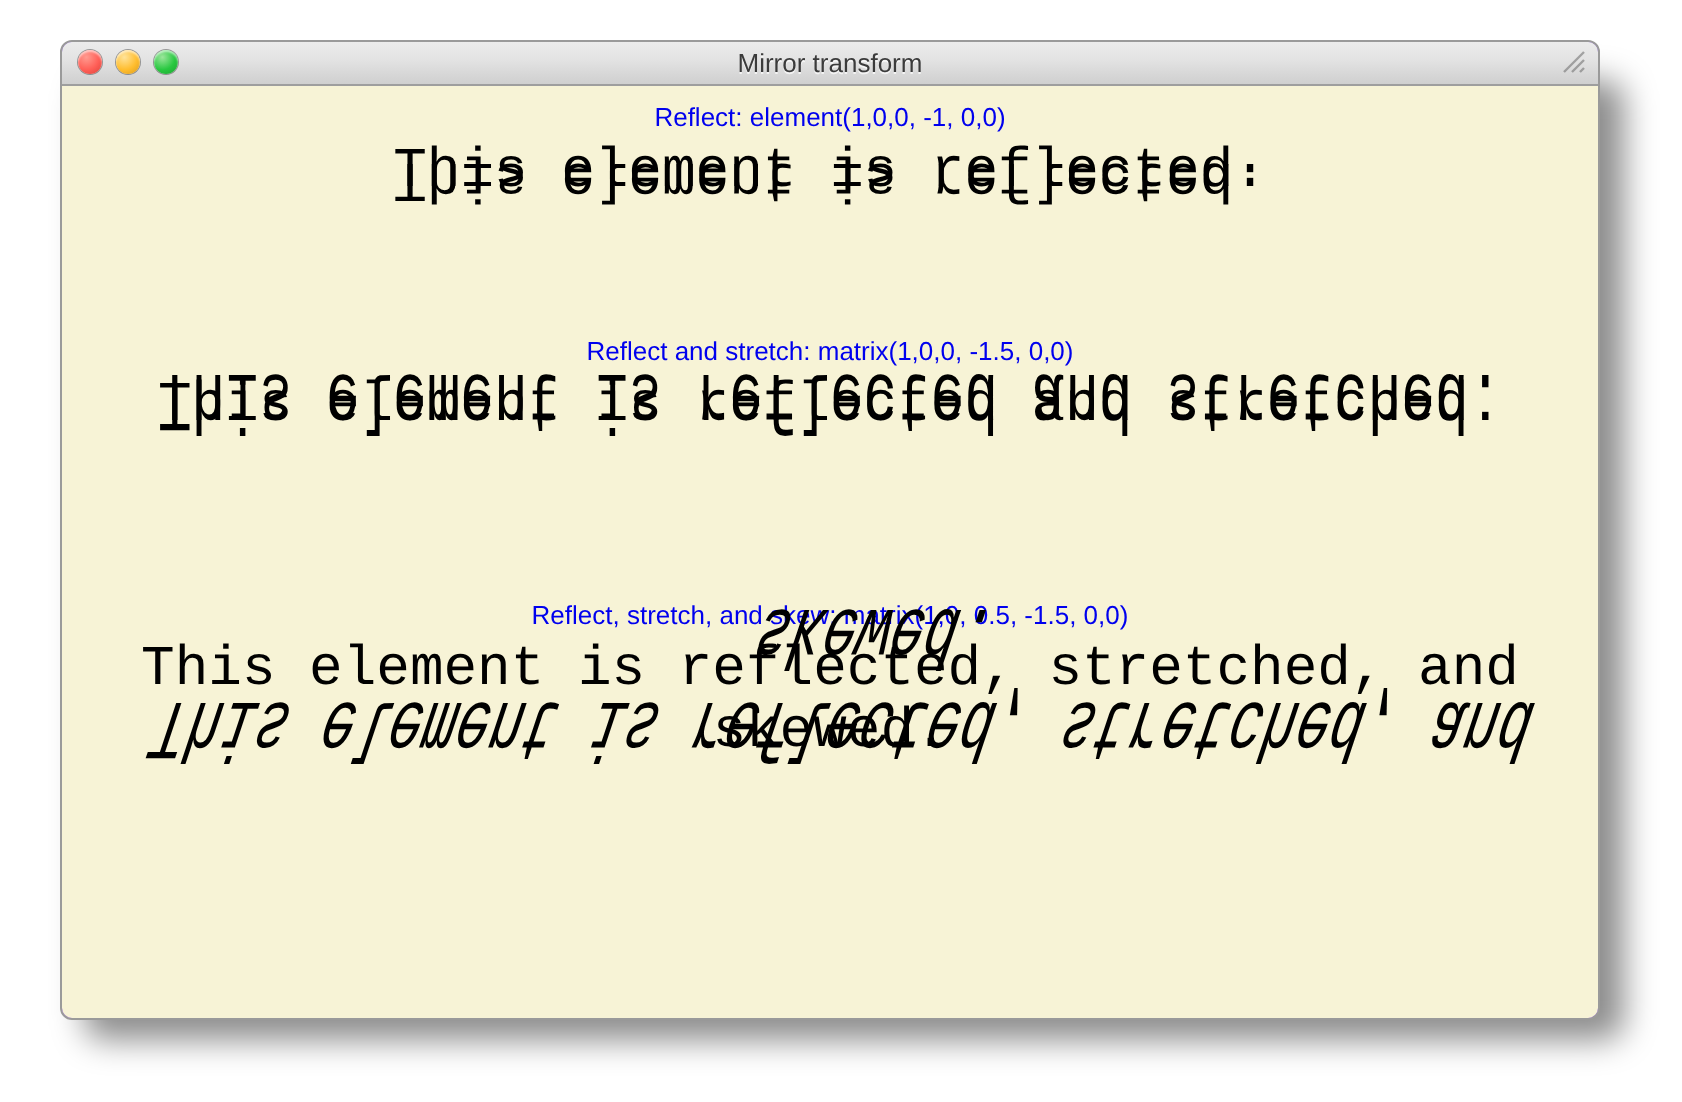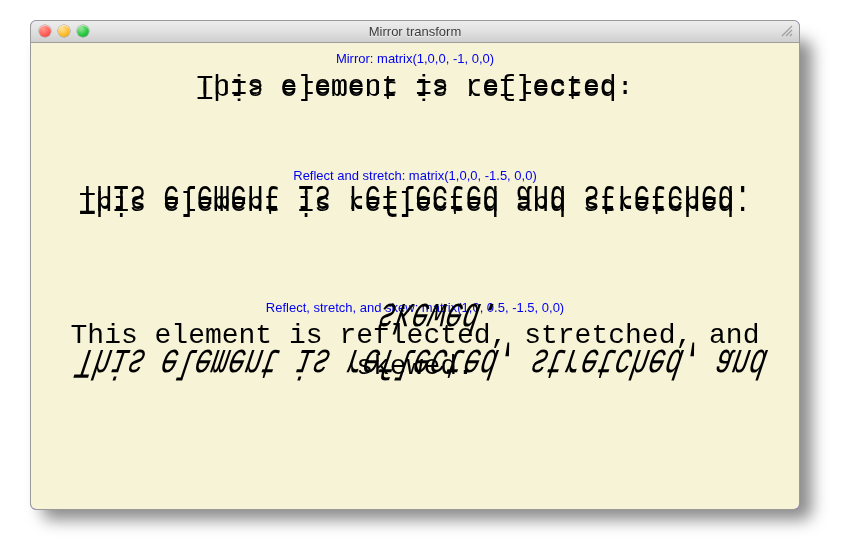--- a/index.html
+++ b/index.html
@@ -122,21 +122,21 @@
     <div class="resize-grip">
       <svg viewBox="0 0 14 14" width="14" height="14">
         <path d="M2 12 L12 2 M6 12 L12 6 M10 12 L12 10" stroke="#6b6b6b" stroke-width="1.2" fill="none"></path>
       </svg>
     </div>
   </div>
 
   <div class="content">
 
     <div class="section">
-      <div class="label">Mirror: matrix(1,0,0, -1, 0,0)</div>
+      <div class="label">Reflect: element(1,0,0, -1, 0,0)</div>
       <div class="pair">
         <span class="demo orig">This element is reflected.</span>
         <span class="demo ref" style="transform: matrix(1, 0, 0, -1, 0, 0);">This element is reflected.</span>
       </div>
       <div class="spacer1"></div>
     </div>
 
     <div class="section">
       <div class="label">Reflect and stretch: matrix(1,0,0, -1.5, 0,0)</div>
       <div class="pair">

